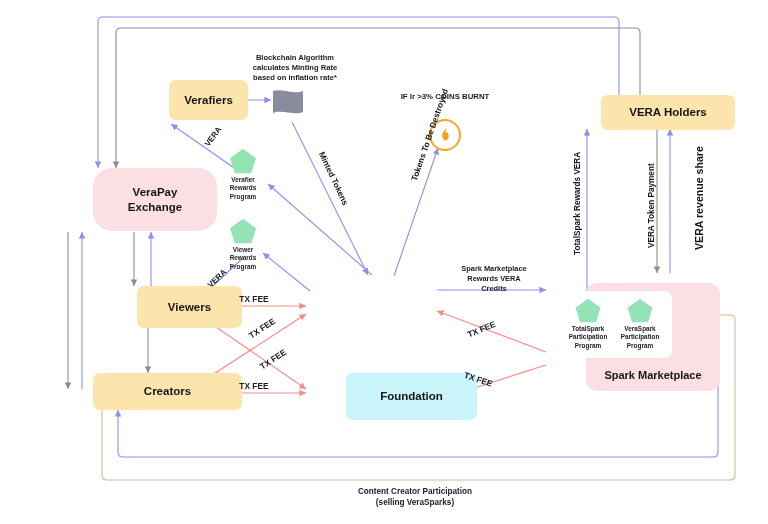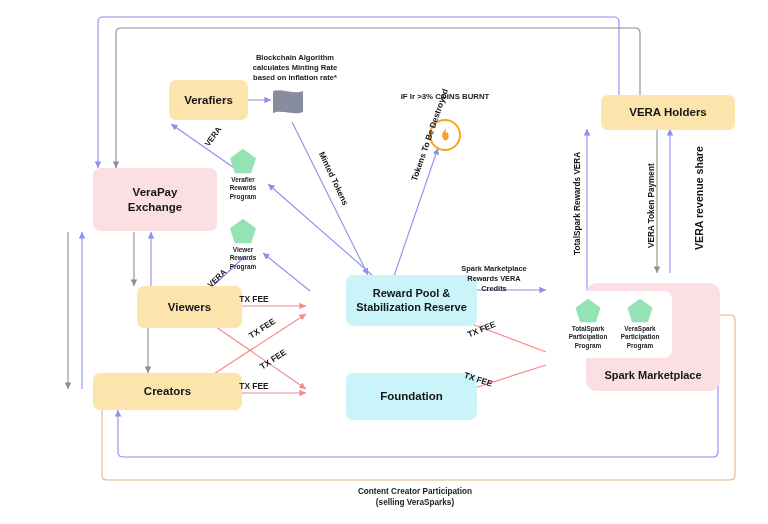--- a/index.html
+++ b/index.html
@@ -5,21 +5,21 @@
   html,body{margin:0;padding:0;background:#ffffff;}
   body{width:768px;height:524px;overflow:hidden;
        font-family:"Liberation Sans","DejaVu Sans",sans-serif;}
   #stage{position:relative;width:768px;height:524px;background:#fff;}
   svg#wires{position:absolute;left:0;top:0;width:768px;height:524px;pointer-events:none;}
 
   .box{position:absolute;border-radius:7px;display:flex;align-items:center;
        justify-content:center;text-align:center;font-weight:bold;color:#15161a;
        line-height:1.22;box-sizing:border-box;margin-left:40px;}
   .yellow{background:#fce5ac;}
-  .pink{background:#fcdfe3;}
+  .pink{background:#fcdfe3;border-radius:19px;}
   .cyan{background:#c9f4f9;}
 
   .lbl{position:absolute;color:#1a1b1f;font-weight:bold;text-align:center;
        line-height:1.32;white-space:pre-line;}
 
   .pent{position:absolute;text-align:center;}
   .pent .shape{width:100%;display:block;}
   .pent .cap{font-size:6.4px;font-weight:bold;color:#1a1b1f;line-height:1.32;margin-top:2px;}
 
   .rot{position:absolute;transform-origin:0 0;font-weight:bold;color:#15161a;white-space:nowrap;}
@@ -99,22 +99,20 @@
 
   <div class="box yellow" style="left:129px;top:80px;width:79px;height:40px;font-size:11.5px;">Verafiers</div>
 
   <div class="box pink" style="left:53px;top:168px;width:124px;height:63px;font-size:11.5px;white-space:pre-line;">VeraPay
 Exchange</div>
 
   <div class="box yellow" style="left:97px;top:286px;width:105px;height:42px;font-size:11.5px;">Viewers</div>
 
   <div class="box yellow" style="left:53px;top:373px;width:149px;height:37px;font-size:11.5px;">Creators</div>
 
-  <div class="box cyan" style="left:306px;top:275px;width:131px;height:51px;font-size:11px;white-space:pre-line;">Reward Pool &amp;
-Stabilization Reserve</div>
 
   <div class="box cyan" style="left:306px;top:373px;width:131px;height:47px;font-size:11.5px;">Foundation</div>
 
   <div class="box yellow" style="left:561px;top:95px;width:134px;height:35px;font-size:11.5px;">VERA Holders</div>
 
   <div class="box pink" style="left:546px;top:283px;width:134px;height:108px;border-radius:11px;
               align-items:flex-end;padding-bottom:9px;font-size:11px;">
     <span>Spark Marketplace</span>
   </div>
   <div style="position:absolute;left:554px;top:291px;width:118px;height:67px;

